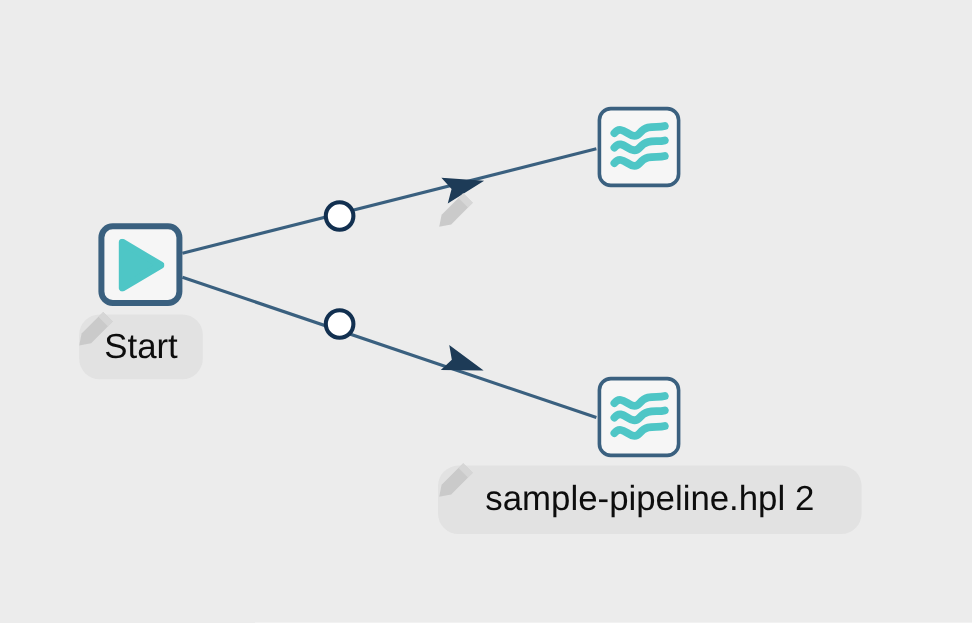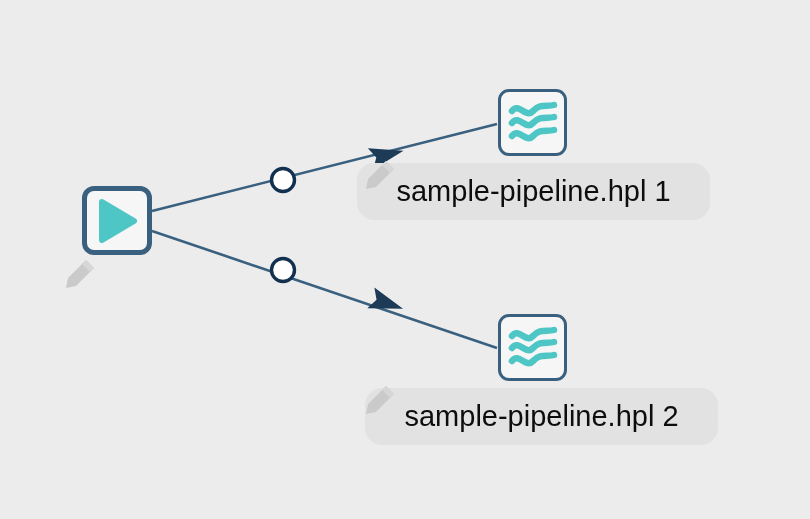--- a/index.html
+++ b/index.html
@@ -149,24 +149,24 @@
   <div class="node node-pipeline node-pipeline-2">
     <svg width="50" height="46" viewBox="0 0 50 46">
       <g fill="none" stroke="#4ec6c6" stroke-width="6.5" stroke-linecap="round">
         <path d="M 4,11 C 11,2 18,19 25,11 C 32,3 39,7 46,5"></path>
         <path d="M 4,23 C 11,14 18,31 25,23 C 32,15 39,19 46,17"></path>
         <path d="M 4,36 C 11,27 18,44 25,36 C 32,28 39,32 46,30"></path>
       </g>
     </svg>
   </div>
 
+  <div class="label-pill label-start">
+    <span class="label-text">Start</span>
+  </div>
 
-  <div class="label-pill label-pipeline label-pipeline-1">
-    <span class="label-text">sample-pipeline.hpl 1</span>
-  </div>
 
   <div class="label-pill label-pipeline label-pipeline-2">
     <span class="label-text">sample-pipeline.hpl 2</span>
   </div>
 
   <svg class="pencil-icon pencil-start" width="36" height="36" viewBox="0 0 36 36">
     <path d="M 24,4 L 32,12 L 14,30 L 4,32 L 6,22 Z" fill="#c9c9c9"></path>
     <path d="M 24,4 L 32,12 L 28,16 L 20,8 Z" fill="#d6d6d6"></path>
   </svg>
 

